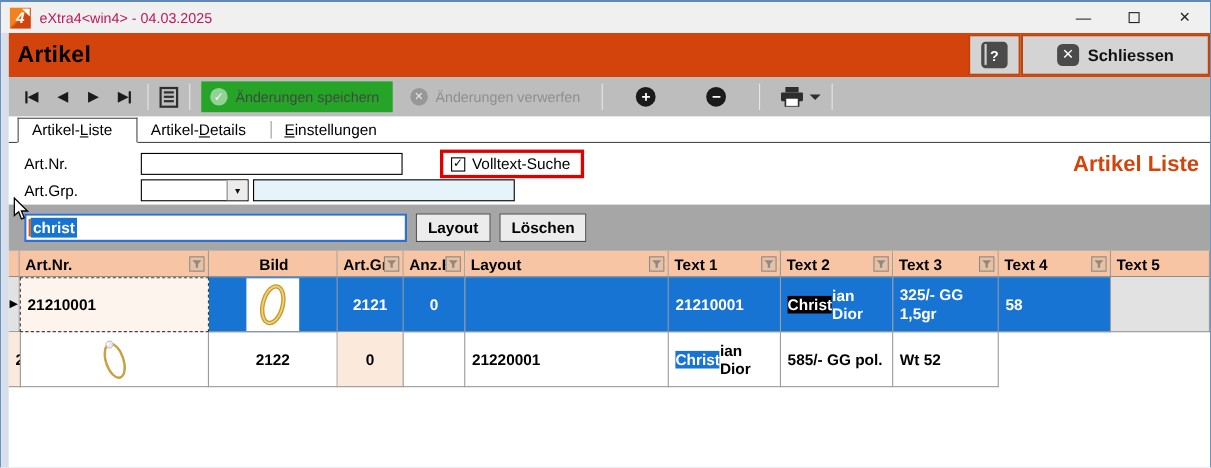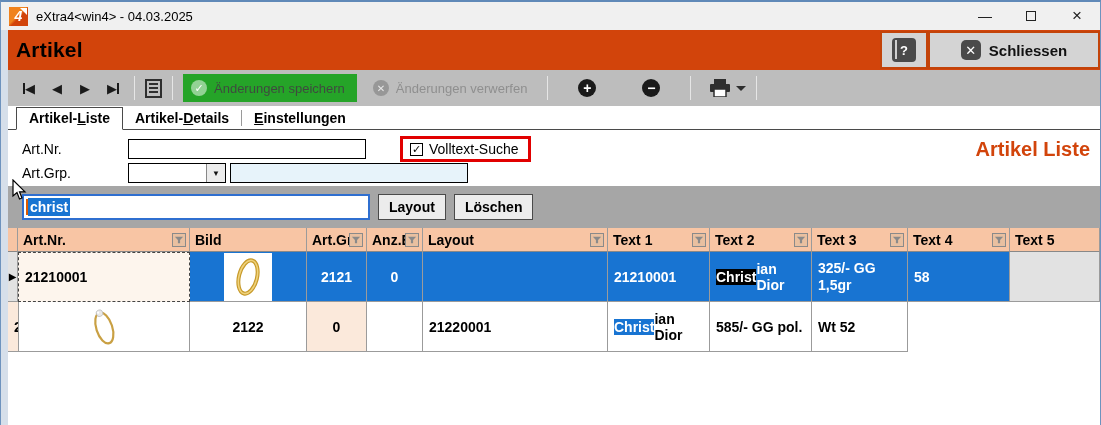--- a/index.html
+++ b/index.html
@@ -4,21 +4,21 @@
 <style>
   * { margin:0; padding:0; box-sizing:border-box; }
   html,body { width:1101px; height:425px; overflow:hidden; }
   body { font-family:"Liberation Sans","DejaVu Sans",sans-serif; font-size:13px; color:#000; }
   .window { width:1101px; height:425px; background:#fff; border:1px solid #6E93BE; border-top:2px solid #6089B8; position:relative; }
 
   
   .titlebar { height:28px; background:#F0F0F0; display:flex; align-items:center; }
   .app-icon { width:19px; height:19px; margin:0 8px 0 8px; background:linear-gradient(135deg,#F0831E 45%,#D2440B 55%); color:#fff; font-weight:bold; font-style:italic; font-size:14px; display:flex; align-items:center; justify-content:center; position:relative; }
   .app-icon:before { content:""; position:absolute; right:1px; top:1px; border-left:7px solid transparent; border-top:7px solid #fff; }
-  .title-text { font-size:13px; color:#000000; }
+  .title-text { font-size:13px; color:#be185d; }
   .win-controls { margin-left:auto; display:flex; height:100%; }
   .win-btn { width:46px; height:100%; display:flex; align-items:center; justify-content:center; font-size:14px; color:#222; }
   .win-btn.max span { display:block; width:10px; height:10px; border:1px solid #222; }
   .win-btn.close { font-size:17px; }
 
   .frame { border-left:7px solid #D6DFEA; height:395px; background:#fff; }
 
   
   .orange-header { height:40px; background:#D2440B; display:flex; align-items:center; padding-left:8px; }
   .orange-title { color:#000000; font-size:21px; font-weight:bold; letter-spacing:.2px; }
@@ -40,21 +40,21 @@
   .save-btn { height:28px; background:#25A428; color:#3F4A3F; font-size:13px; display:flex; align-items:center; gap:7px; padding:0 12px 0 8px; }
   .save-btn .circ { width:16px; height:16px; border-radius:50%; background:rgba(255,255,255,.5); color:#fff; font-size:11px; font-weight:bold; display:flex; align-items:center; justify-content:center; }
   .discard-btn { height:28px; color:#8F8F8F; font-size:13px; display:flex; align-items:center; gap:7px; padding:0 10px; }
   .discard-btn .circ { width:16px; height:16px; border-radius:50%; background:#979797; color:#E8E8E8; font-size:10px; font-weight:bold; display:flex; align-items:center; justify-content:center; }
   .round-btn { width:18px; height:18px; border-radius:50%; background:#1a1a1a; color:#fff; font-size:14px; font-weight:bold; display:flex; align-items:center; justify-content:center; line-height:1; margin:0 20px; }
   .printer-wrap { display:flex; align-items:center; gap:5px; margin-left:8px; }
   .chev { width:0; height:0; border-left:5px solid transparent; border-right:5px solid transparent; border-top:5px solid #2e2e2e; }
 
   
   .tabstrip { height:24px; background:#fff; display:flex; align-items:flex-end; padding-left:8px; border-bottom:1px solid #4a4a4a; }
-  .tab { font-weight:bold; font-size:14px; padding:2px 12px 3px 12px;margin-top:12px; }
+  .tab { font-weight:normal; font-size:14px; padding:2px 22px 3px 12px;margin-top:12px; }
   .tab.active { border:1px solid #4a4a4a; border-bottom:1px solid #fff; margin-bottom:-1px; background:#fff; }
   .tab-div { width:1px; height:16px; background:#9a9a9a; margin-bottom:3px; }
   .u { text-decoration:underline; }
 
   
   .form-area { height:56px; background:#fff; position:relative; padding-top:8px; }
   .form-row { display:flex; align-items:center; height:22px; padding-left:14px; margin-bottom:2px; }
   .form-label { width:106px; font-size:14px; }
   .txt-input { width:238px; height:20px; border:1px solid #000; background:#fff; }
   .redbox { margin-left:34px; border:3px solid #E10000; display:flex; align-items:center; gap:6px; padding:2px 9px 2px 7px; }
@@ -70,21 +70,21 @@
   .search-input { width:348px; height:26px; background:#fff; border:2px solid #2F6FD0; display:flex; align-items:center; padding-left:2px; }
   .caret { width:2px; height:16px; background:#E05A00; }
   .sel-text { background:#1874D2; color:#fff; font-weight:bold; font-size:14px; padding:1px 2px; }
   .band-btn { height:26px; background:#ECECEC; border:1px solid #4a4a4a; font-weight:bold; font-size:14px; padding:0 10px; display:flex; align-items:center; }
   .cursor-arrow { position:absolute; left:4px; top:-7px; }
 
   
   .grid { display:grid; grid-template-columns:10px 172px 117px 60px 56px 185px 102px 102px 96px 102px minmax(0,1fr); width:100%; }
   .th { background:#F8C5A4; font-weight:bold; font-size:14px; height:24px; display:flex; align-items:center; padding:0 3px 0 5px; border-right:1px solid #9B9B9B; border-bottom:1px solid #888; overflow:hidden; white-space:nowrap; }
   .th .lbl { flex:1 1 auto; overflow:hidden; }
-  .th.center { justify-content:flex-start; }
+  .th.center { justify-content:center; }
   .filter-box { flex:0 0 auto; width:14px; height:14px; background:#E9C0A0; border:1px solid #8A8A8A; display:flex; align-items:center; justify-content:center; }
   .td { height:50px; border-right:1px solid #9B9B9B; border-bottom:1px solid #9B9B9B; font-weight:bold; font-size:14px; display:flex; align-items:center; padding:0 4px 0 6px; overflow:hidden; }
   .td.center { justify-content:center; padding:0; }
   .sel-bg { background:#1874D2; color:#fff; }
   .selector { background:#E2E2E2; padding:0; justify-content:center; font-size:10px; color:#000; }
   .artnr-sel { background:#FDF5ED; color:#000; border:1px dashed #444; }
   .artnr-row2 { background:#FBE9DB; }
   .anz-row2 { background:#FBE9DB; }
   .imgbox { width:48px; height:48px; background:#fff; display:flex; align-items:center; justify-content:center; }
   .match-black { background:#000; color:#fff; }

